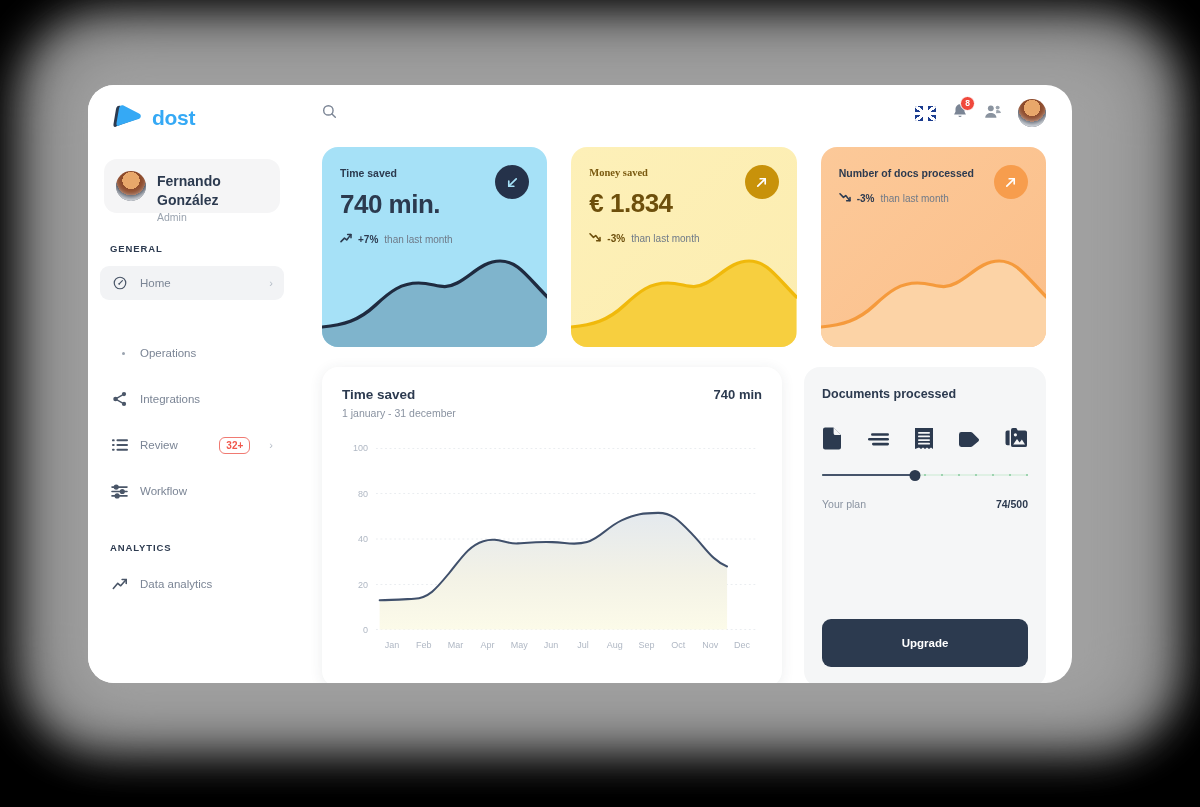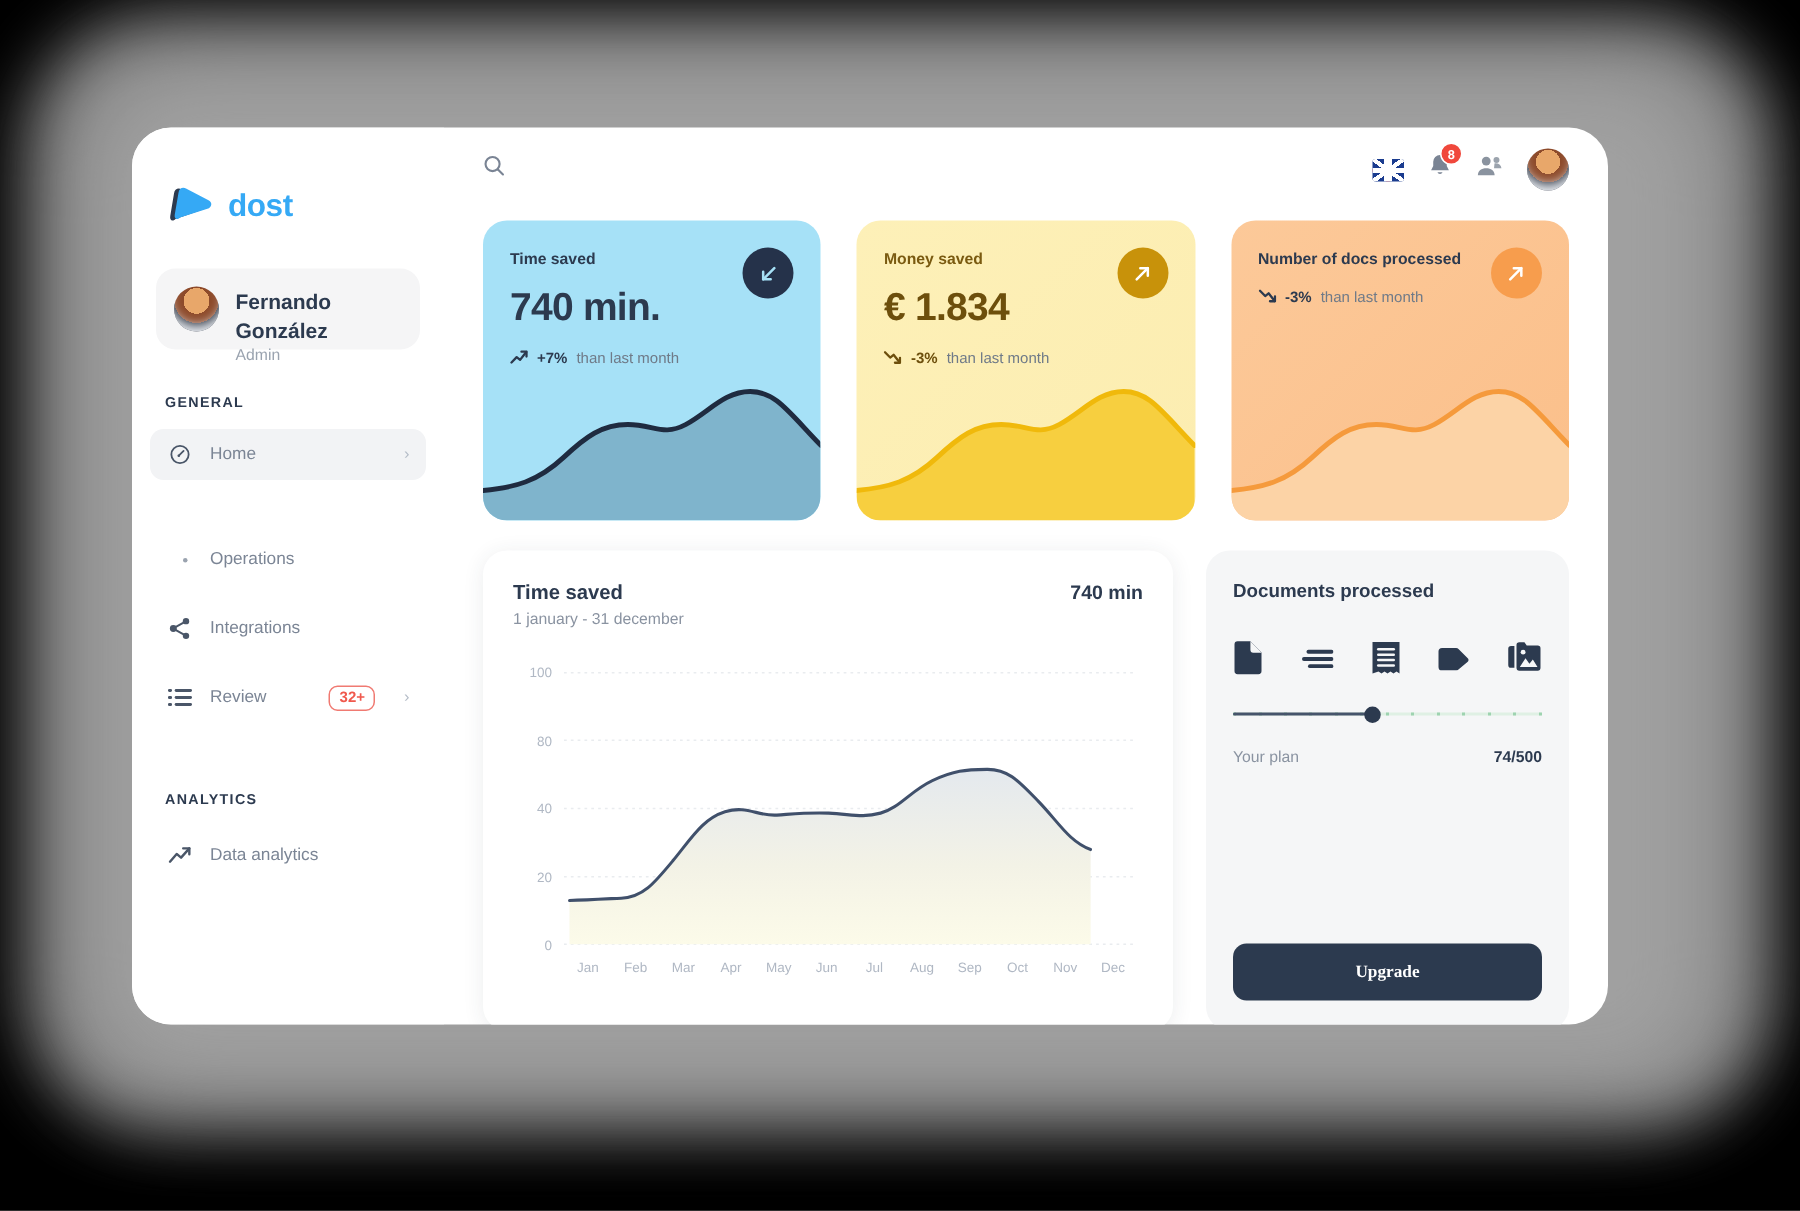--- a/index.html
+++ b/index.html
@@ -36,21 +36,21 @@
     background: #fff;
     border-radius: 26px;
     overflow: hidden;
     display: flex;
   }
 
   
   .sidebar {
     width: 208px; flex: 0 0 208px;
     background: #fff;
-    padding: 36px 0 0 0;
+    padding: 16px 0 0 0;
     position: relative;
   }
   .logo-row { display: flex; align-items: center; gap: 8px; padding: 0 0 0 22px; height: 34px; }
   .logo-mark { position: relative; width: 34px; height: 32px; }
   .logo-text { font-size: 21px; font-weight: bold; color: #35a9f5; letter-spacing: -.3px; }
 
   .userbox {
     margin: 24px 16px 0 16px;
     background: #f5f5f6;
     border-radius: 13px;
@@ -135,21 +135,21 @@
   .kpi-row { display: flex; gap: 24px; margin-top: 6px; }
   .kpi {
     flex: 1 1 0; height: 200px; border-radius: 16px;
     position: relative; overflow: hidden; padding: 20px 18px;
   }
   .kpi.blue   { background: #a6e1f7; }
   .kpi.yellow { background: linear-gradient(135deg,#fdf0b8 0%,#fcedb0 100%); }
   .kpi.orange { background: linear-gradient(135deg,#fcc999 0%,#fbbf8a 100%); }
   .kpi-label { font-size: 10.5px; font-weight: bold; }
   .kpi.blue .kpi-label, .kpi.orange .kpi-label { color: #2c3a4f; }
-  .kpi.yellow .kpi-label { color: #7a5a10; }
+  .kpi.yellow .kpi-label { color: #7a5a10; font-family: Liberation Serif, serif; }
   .kpi-value { font-size: 26px; font-weight: bold; margin-top: 10px; letter-spacing: -.5px; }
   .kpi.blue .kpi-value, .kpi.orange .kpi-value { color: #2c3a4f; }
   .kpi.yellow .kpi-value { color: #6d4f0c; }
   .kpi-delta { display: flex; align-items: center; gap: 6px; margin-top: 13px; font-size: 10px; color: #6f7a88; }
   .kpi-delta b { font-size: 10px; }
   .kpi.blue .kpi-delta b { color: #2c3a4f; }
   .kpi.yellow .kpi-delta b { color: #6d4f0c; }
   .kpi.orange .kpi-delta b { color: #2c3a4f; }
   .kpi-badge {
     position: absolute; top: 18px; right: 18px;
@@ -199,25 +199,25 @@
   }
   .slider-fill { position: absolute; left: 0; height: 2.5px; background: #46546b; border-radius: 2px; }
   .slider-knob {
     position: absolute; width: 11px; height: 11px; border-radius: 50%;
     background: #2c3a4f; transform: translateX(-50%);
   }
   .plan-row { display: flex; margin-top: 16px; font-size: 10.5px; }
   .plan-label { color: #8a93a1; }
   .plan-value { margin-left: auto; font-weight: bold; color: #2c3a4f; }
   .upgrade {
-    margin-top: auto; height: 38px; border-radius: 9px;
+    margin-top: auto; height: 48px; border-radius: 9px;
     background: #2c3a4f; color: #fff;
     font-size: 11.5px; font-weight: bold;
     display: flex; align-items: center; justify-content: center;
-    border: none; cursor: pointer; font-family: Liberation Serif, serif;
+    border: none; cursor: pointer; font-family: Liberation Sans, sans-serif;
   }
 </style>
 </head>
 <body>
 
 <div id="stage">
   <div class="glow"></div>
   <div class="glow2"></div>
 
   <div class="window">
@@ -300,20 +300,31 @@
                 <rect x="5" y="11.2" width="13" height="2.2" rx="1.1"></rect>
             </svg>
           </span>
           <span class="nav-label">Review</span>
           <span class="badge-pill">32+</span>
           <span class="chev">›</span>
         </div>
 
         <div class="nav-gap"></div>
 
+        <div class="nav-item">
+          <span class="nav-ico">
+            <svg width="17" height="15" viewBox="0 0 18 16" fill="none" stroke="#4a5668" stroke-width="1.7" stroke-linecap="round">
+              <path d="M1 3.3h16M1 8h16M1 12.7h16"></path>
+              <circle cx="5.5" cy="3.3" r="1.9" fill="#4a5668"></circle>
+                <circle cx="12" cy="8" r="1.9" fill="#4a5668"></circle>
+                <circle cx="6.5" cy="12.7" r="1.9" fill="#4a5668"></circle>
+            </svg>
+          </span>
+          <span class="nav-label">Workflow</span>
+        </div>
 
         <div class="sec-title" style="margin-top:34px">ANALYTICS</div>
 
         <div style="height:14px"></div>
 
         <div class="nav-item">
           <span class="nav-ico">
             <svg width="16" height="14" viewBox="0 0 18 14" fill="none" stroke="#4a5668" stroke-width="1.8" stroke-linecap="round" stroke-linejoin="round">
               <path d="M1.5 12 6.5 6.2 9.8 9 16 2"></path>
                 <path d="M11.4 2H16v4.4"></path>

